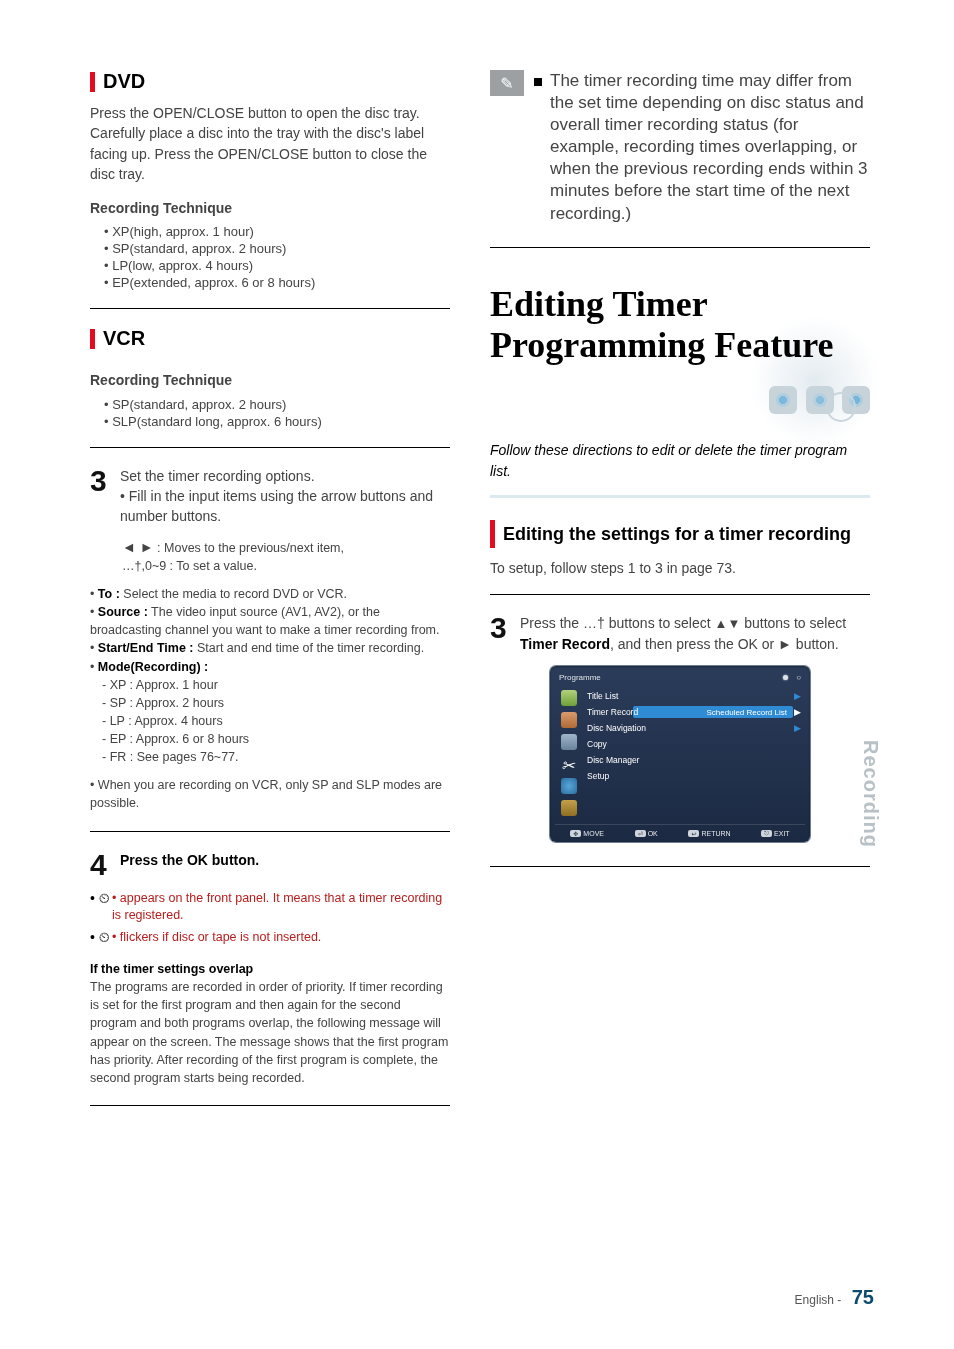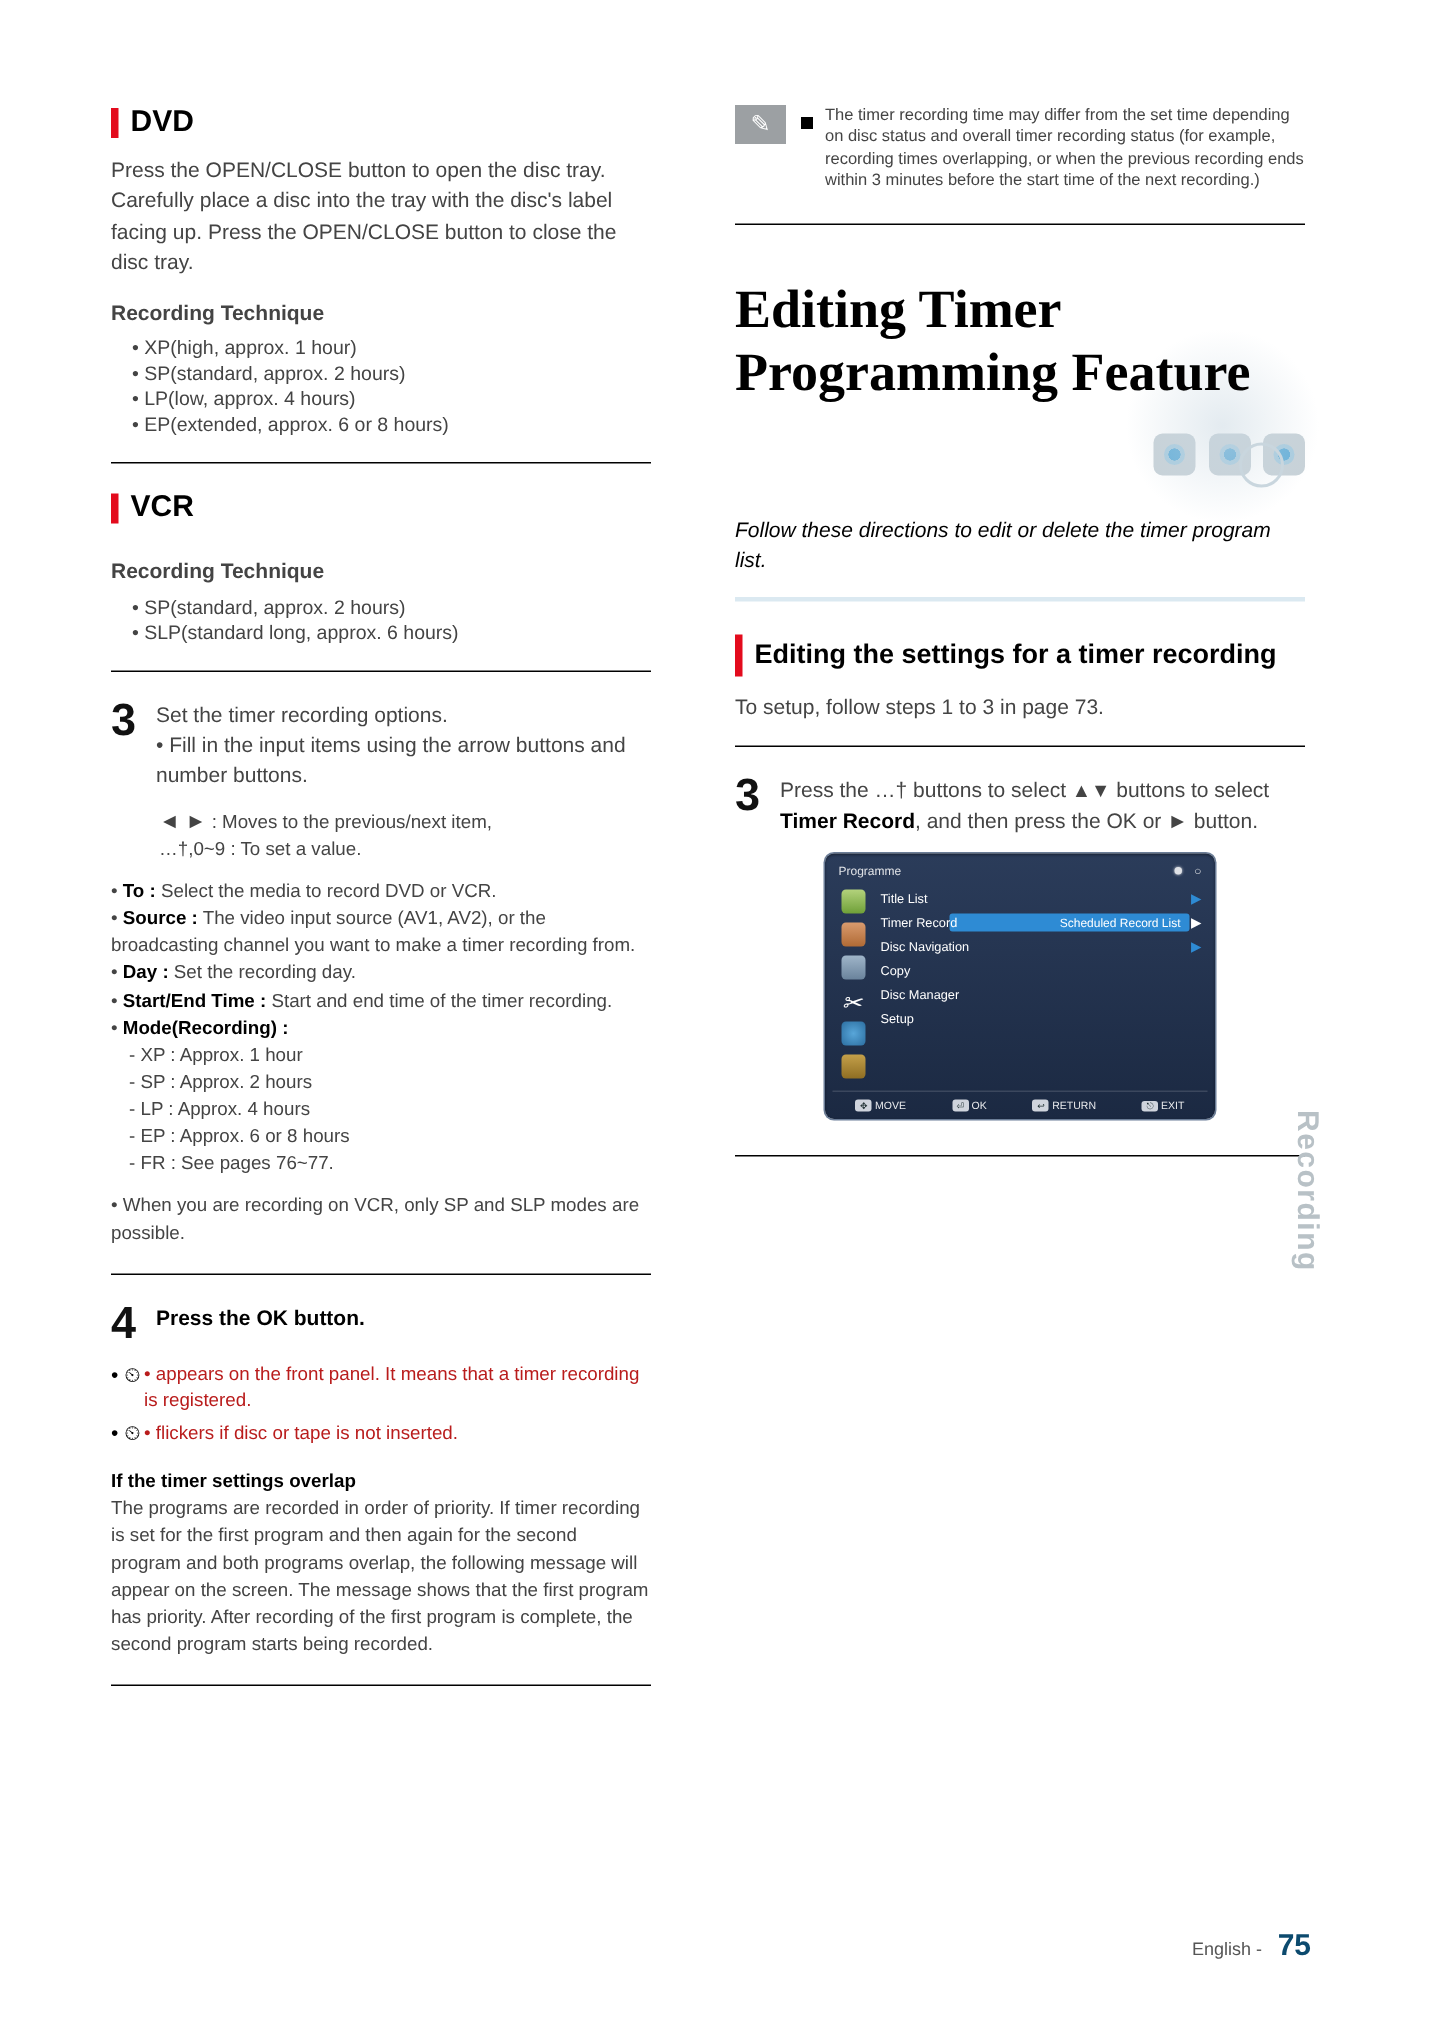--- a/index.html
+++ b/index.html
@@ -1,19 +1,19 @@
 <!DOCTYPE html>
 <html><head>
 <meta charset="utf-8">
 <style>
   * { box-sizing: border-box; margin: 0; padding: 0; }
   html, body { width: 954px; height: 1349px; background: #fff; font-family: Arial, Helvetica, sans-serif; color: #000; position: relative; }
   .page { width: 954px; height: 1349px; position: relative; padding: 70px 80px 50px 80px; }
 
-  .col-left  { position: absolute; left: 74px;  top: 70px; width: 360px; }
+  .col-left  { position: absolute; left: 90px;  top: 70px; width: 360px; }
   .col-right { position: absolute; left: 490px; top: 70px; width: 380px; }
 
   
   .sec-bar { display: flex; align-items: center; margin-bottom: 10px; }
   .sec-bar .bar { width: 5px; height: 20px; background: #e30b1d; margin-right: 8px; }
   .sec-bar .label { font-weight: bold; font-size: 20px; color: #000; }
 
   .body-text { font-size: 14px; line-height: 1.45; color: #444; }
   .body-text-compact { font-size: 12.5px; line-height: 1.45; color: #444; }
 
@@ -31,21 +31,21 @@
   .arrow { font-family: Arial; font-size: 14px; }
 
   .icon-row { display:flex; align-items:flex-start; margin-bottom:4px; }
   .icon-row .ic { width: 22px; flex-shrink:0; font-size:14px; }
   .icon-row .tx { font-size: 12.5px; color:#b91c1c; line-height:1.4; }
 
   
   .note-box { display:flex; align-items:flex-start; }
   .note-icon { width: 34px; height: 26px; background: #9ca0a3; display:flex; align-items:center; justify-content:center; color:#fff; font-size:16px; margin-right:10px; flex-shrink:0; }
   .note-sq  { width: 8px; height: 8px; background:#000; margin-top:8px; margin-right:8px; flex-shrink:0; }
-  .note-text { font-size: 11px; line-height:1.3; color: #444; }
+  .note-text { font-size: 17px; line-height:1.3; color: #444; }
 
   
   .big-title-wrap { position: relative; padding: 18px 0 26px 0; }
   .big-title { font-family: "Times New Roman", serif; font-size: 36px; font-weight: bold; line-height: 1.15; color:#000; position:relative; z-index:2;}
   .disc-accent { position:absolute; right:-10px; bottom:-6px; width:130px; height:130px; border-radius:50%; background: radial-gradient(circle at 50% 50%, rgba(200,215,225,.5) 0%, rgba(255,255,255,0) 70%); z-index:1;}
   .disc-accent::after{content:"";position:absolute;right:24px;bottom:24px;width:26px;height:26px;border:2px solid #c9d6de;border-radius:50%;}
 
   .mode-dots { margin-top: 20px; text-align: right; }
   .mode-dots span { display:inline-flex; align-items:center; justify-content:center; width:28px; height:28px; border-radius:6px; background:#c8d2d8; margin-left:4px; }
   .mode-dots span::before{content:""; width:14px;height:14px;border-radius:50%; background: radial-gradient(circle,#67b0d9 0%,#67b0d9 40%, #a9ccdf 42%, #a9ccdf 100%);}
@@ -139,21 +139,20 @@
     <div class="body-text-compact" style="padding-left:32px">
       <span class="arrow">◄ ►</span>
       <span>: Moves to the previous/next item,</span><br>
       <span>…†,0~9 : To set a value.</span>
     </div>
 
     <div style="height:10px"></div>
     <div class="body-text-compact" style="padding-left:0">
       <div>• <span class="bold">To :</span><span> Select the media to record DVD or VCR.</span></div>
       <div>• <span class="bold">Source :</span><span> The video input source (AV1, AV2), or the broadcasting channel you want to make a timer recording from.</span></div>
-      <div>• <span class="bold">Day :</span><span> Set the recording day.</span></div>
       <div>• <span class="bold">Start/End Time :</span><span> Start and end time of the timer recording.</span></div>
       <div>• <span class="bold">Mode(Recording) :</span></div>
       <div style="padding-left:12px">- <span>XP : Approx. 1 hour</span></div>
       <div style="padding-left:12px">- <span>SP : Approx. 2 hours</span></div>
       <div style="padding-left:12px">- <span>LP : Approx. 4 hours</span></div>
       <div style="padding-left:12px">- <span>EP : Approx. 6 or 8 hours</span></div>
       <div style="padding-left:12px">- <span>FR : See pages 76~77.</span></div>
     </div>
 
     <div style="height:10px"></div>

